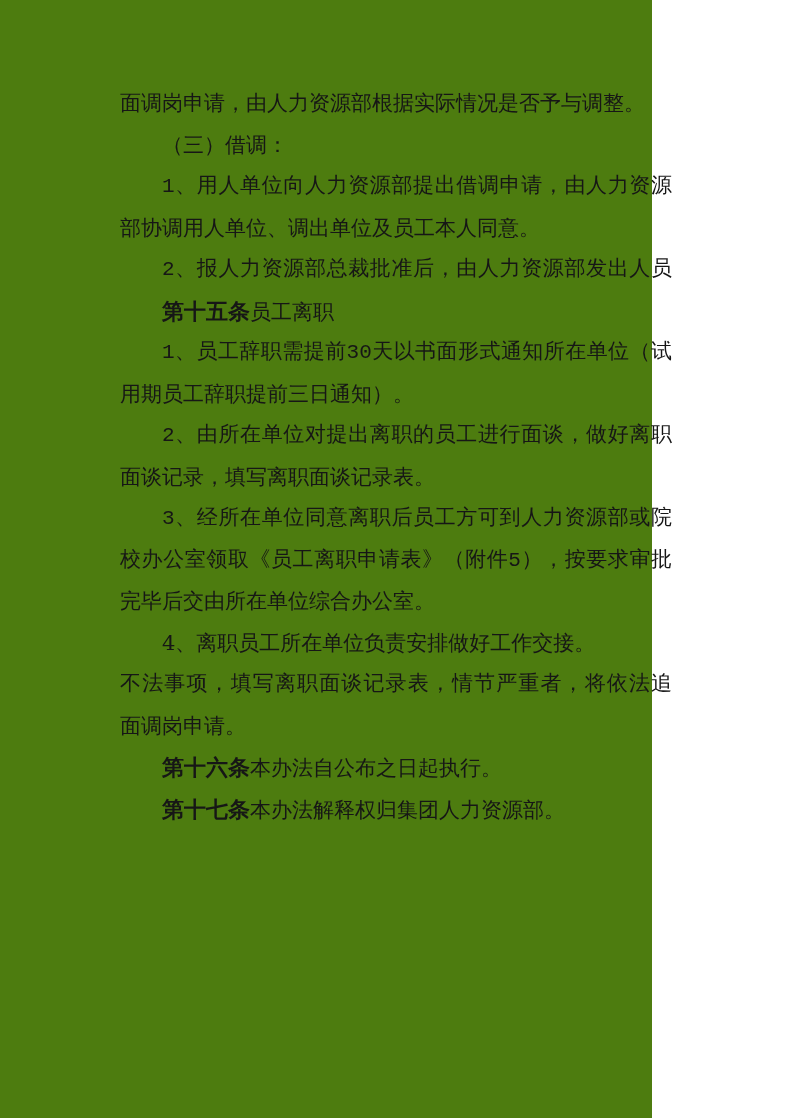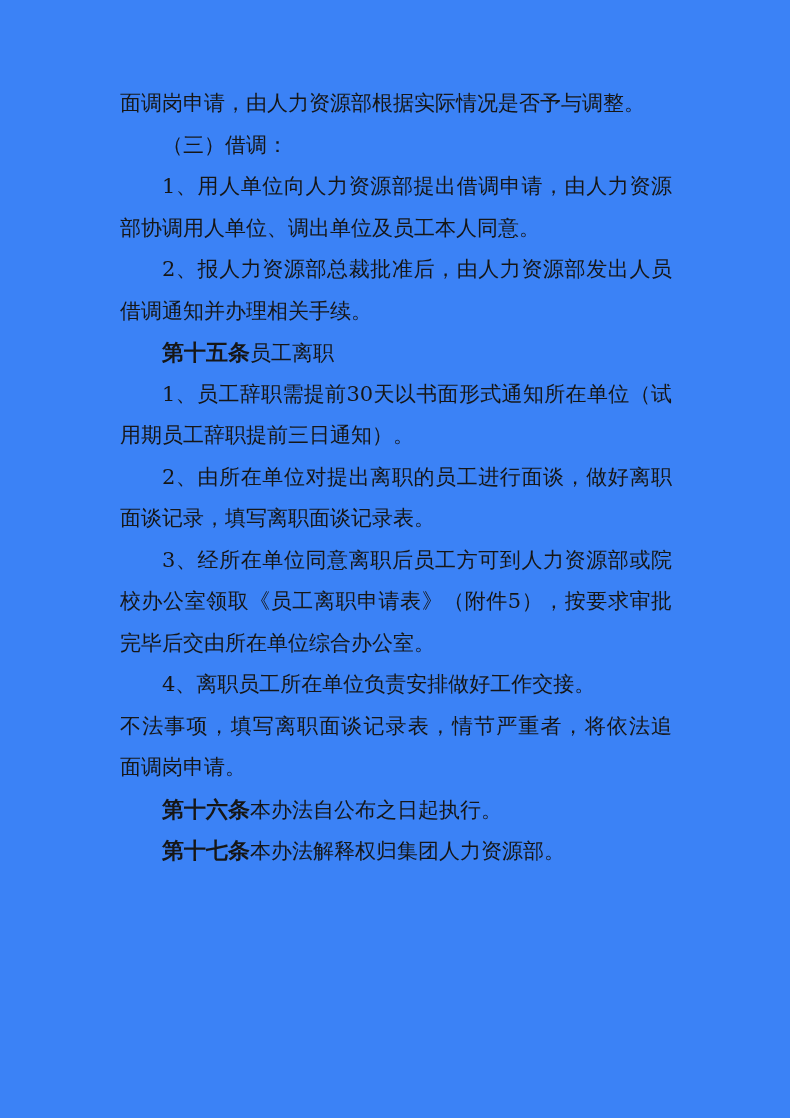--- a/index.html
+++ b/index.html
@@ -9,23 +9,23 @@
   }
   body {
     width: 790px;
     height: 1118px;
     overflow: hidden;
     color: #161616;
     font-family: "DejaVu Serif", "Liberation Serif", serif;
   }
   .page {
     box-sizing: border-box;
-    width: 790px;
+    width: 652px;
     height: 1118px;
-    background: #3b82f6;
+    background: #4d7c0f;
     padding: 83px 118px 0 120px;
   }
   .doc-body {
     width: 552px;
   }
   .para {
     margin: 0;
     padding: 0;
   }
   .line {
@@ -37,20 +37,21 @@
     letter-spacing: 0;
   }
   
   .line.ind {
     padding-left: 42px;
   }
   
   .line.full {
     text-align: justify;
     text-align-last: justify;
+    font-family: Liberation Mono, monospace;
   }
   
   .heading {
     font-family: "DejaVu Sans", "Liberation Sans", sans-serif;
     font-weight: 700;
     font-size: 22px;
   }
 </style>
 </head>
 <body>
@@ -66,21 +67,20 @@
       <span class="line ind">（三）借调：</span>
     </p>
 
     <p class="para">
       <span class="line ind full">1、用人单位向人力资源部提出借调申请，由人力资源</span>
       <span class="line">部协调用人单位、调出单位及员工本人同意。</span>
     </p>
 
     <p class="para">
       <span class="line ind full">2、报人力资源部总裁批准后，由人力资源部发出人员</span>
-      <span class="line">借调通知并办理相关手续。</span>
     </p>
 
     <p class="para">
       <span class="line ind">
         <span class="heading">第十五条</span><span>员工离职</span>
       </span>
     </p>
 
     <p class="para">
       <span class="line ind full">1、员工辞职需提前30天以书面形式通知所在单位（试</span>

